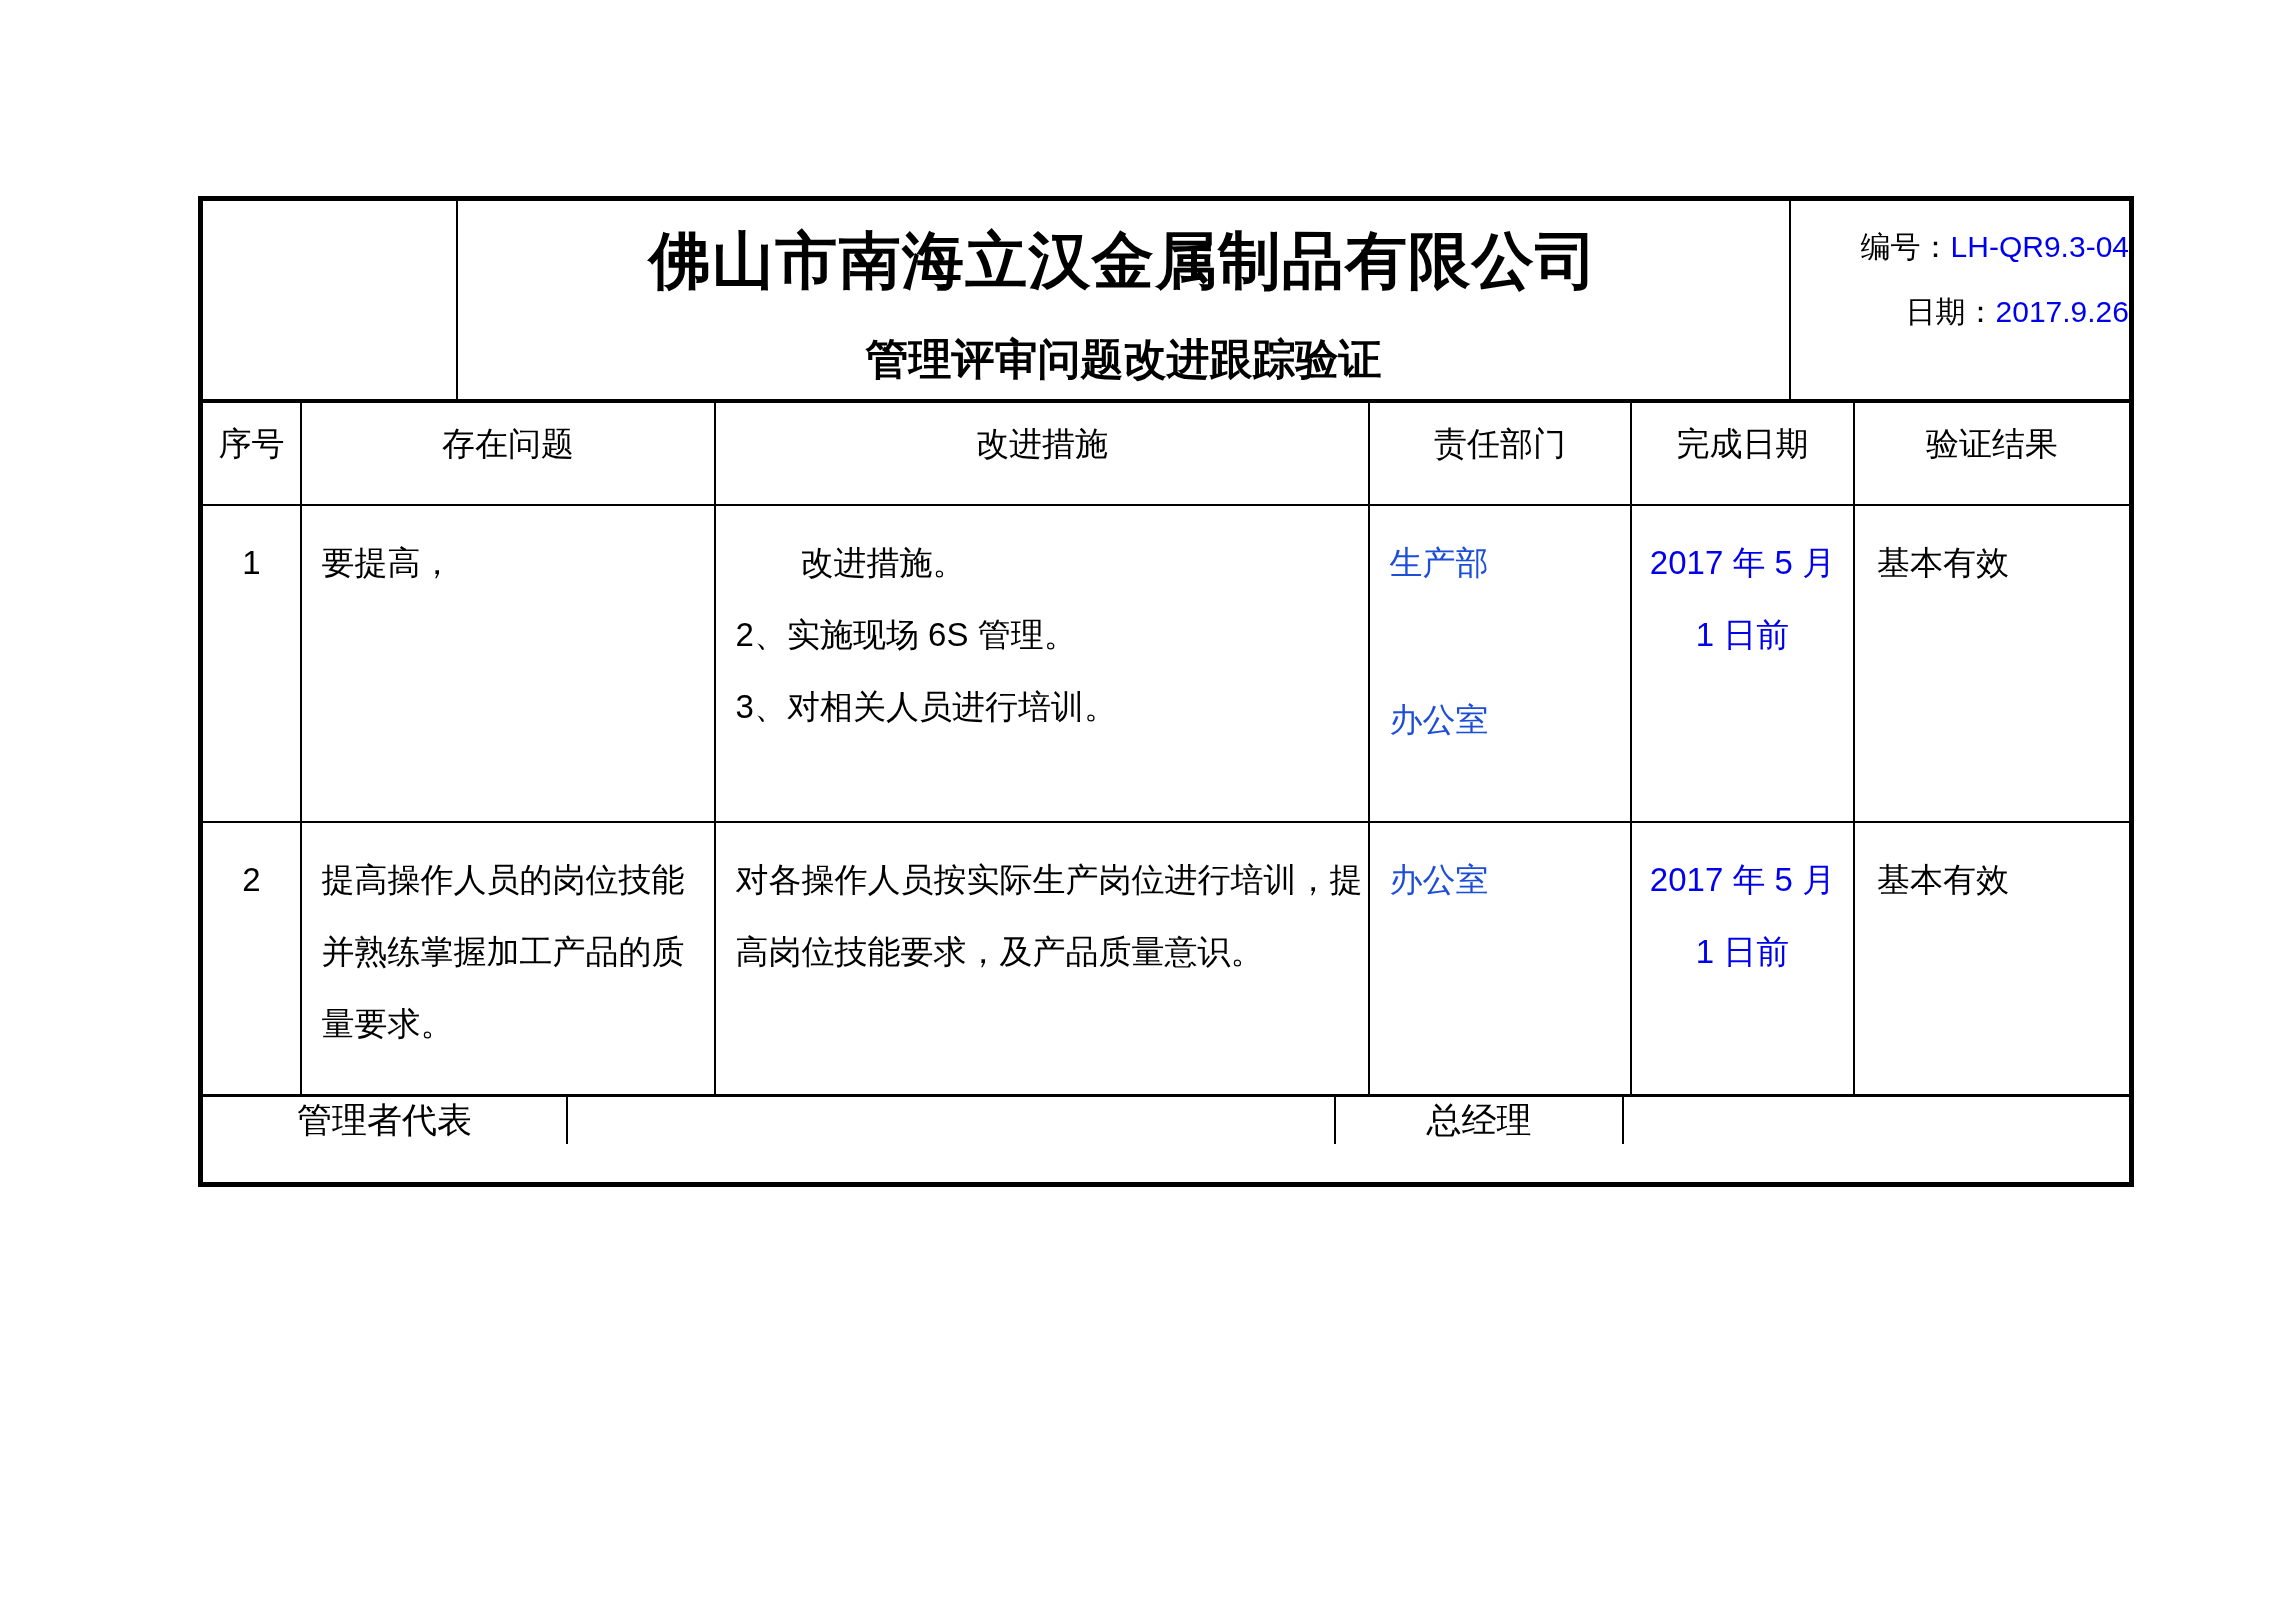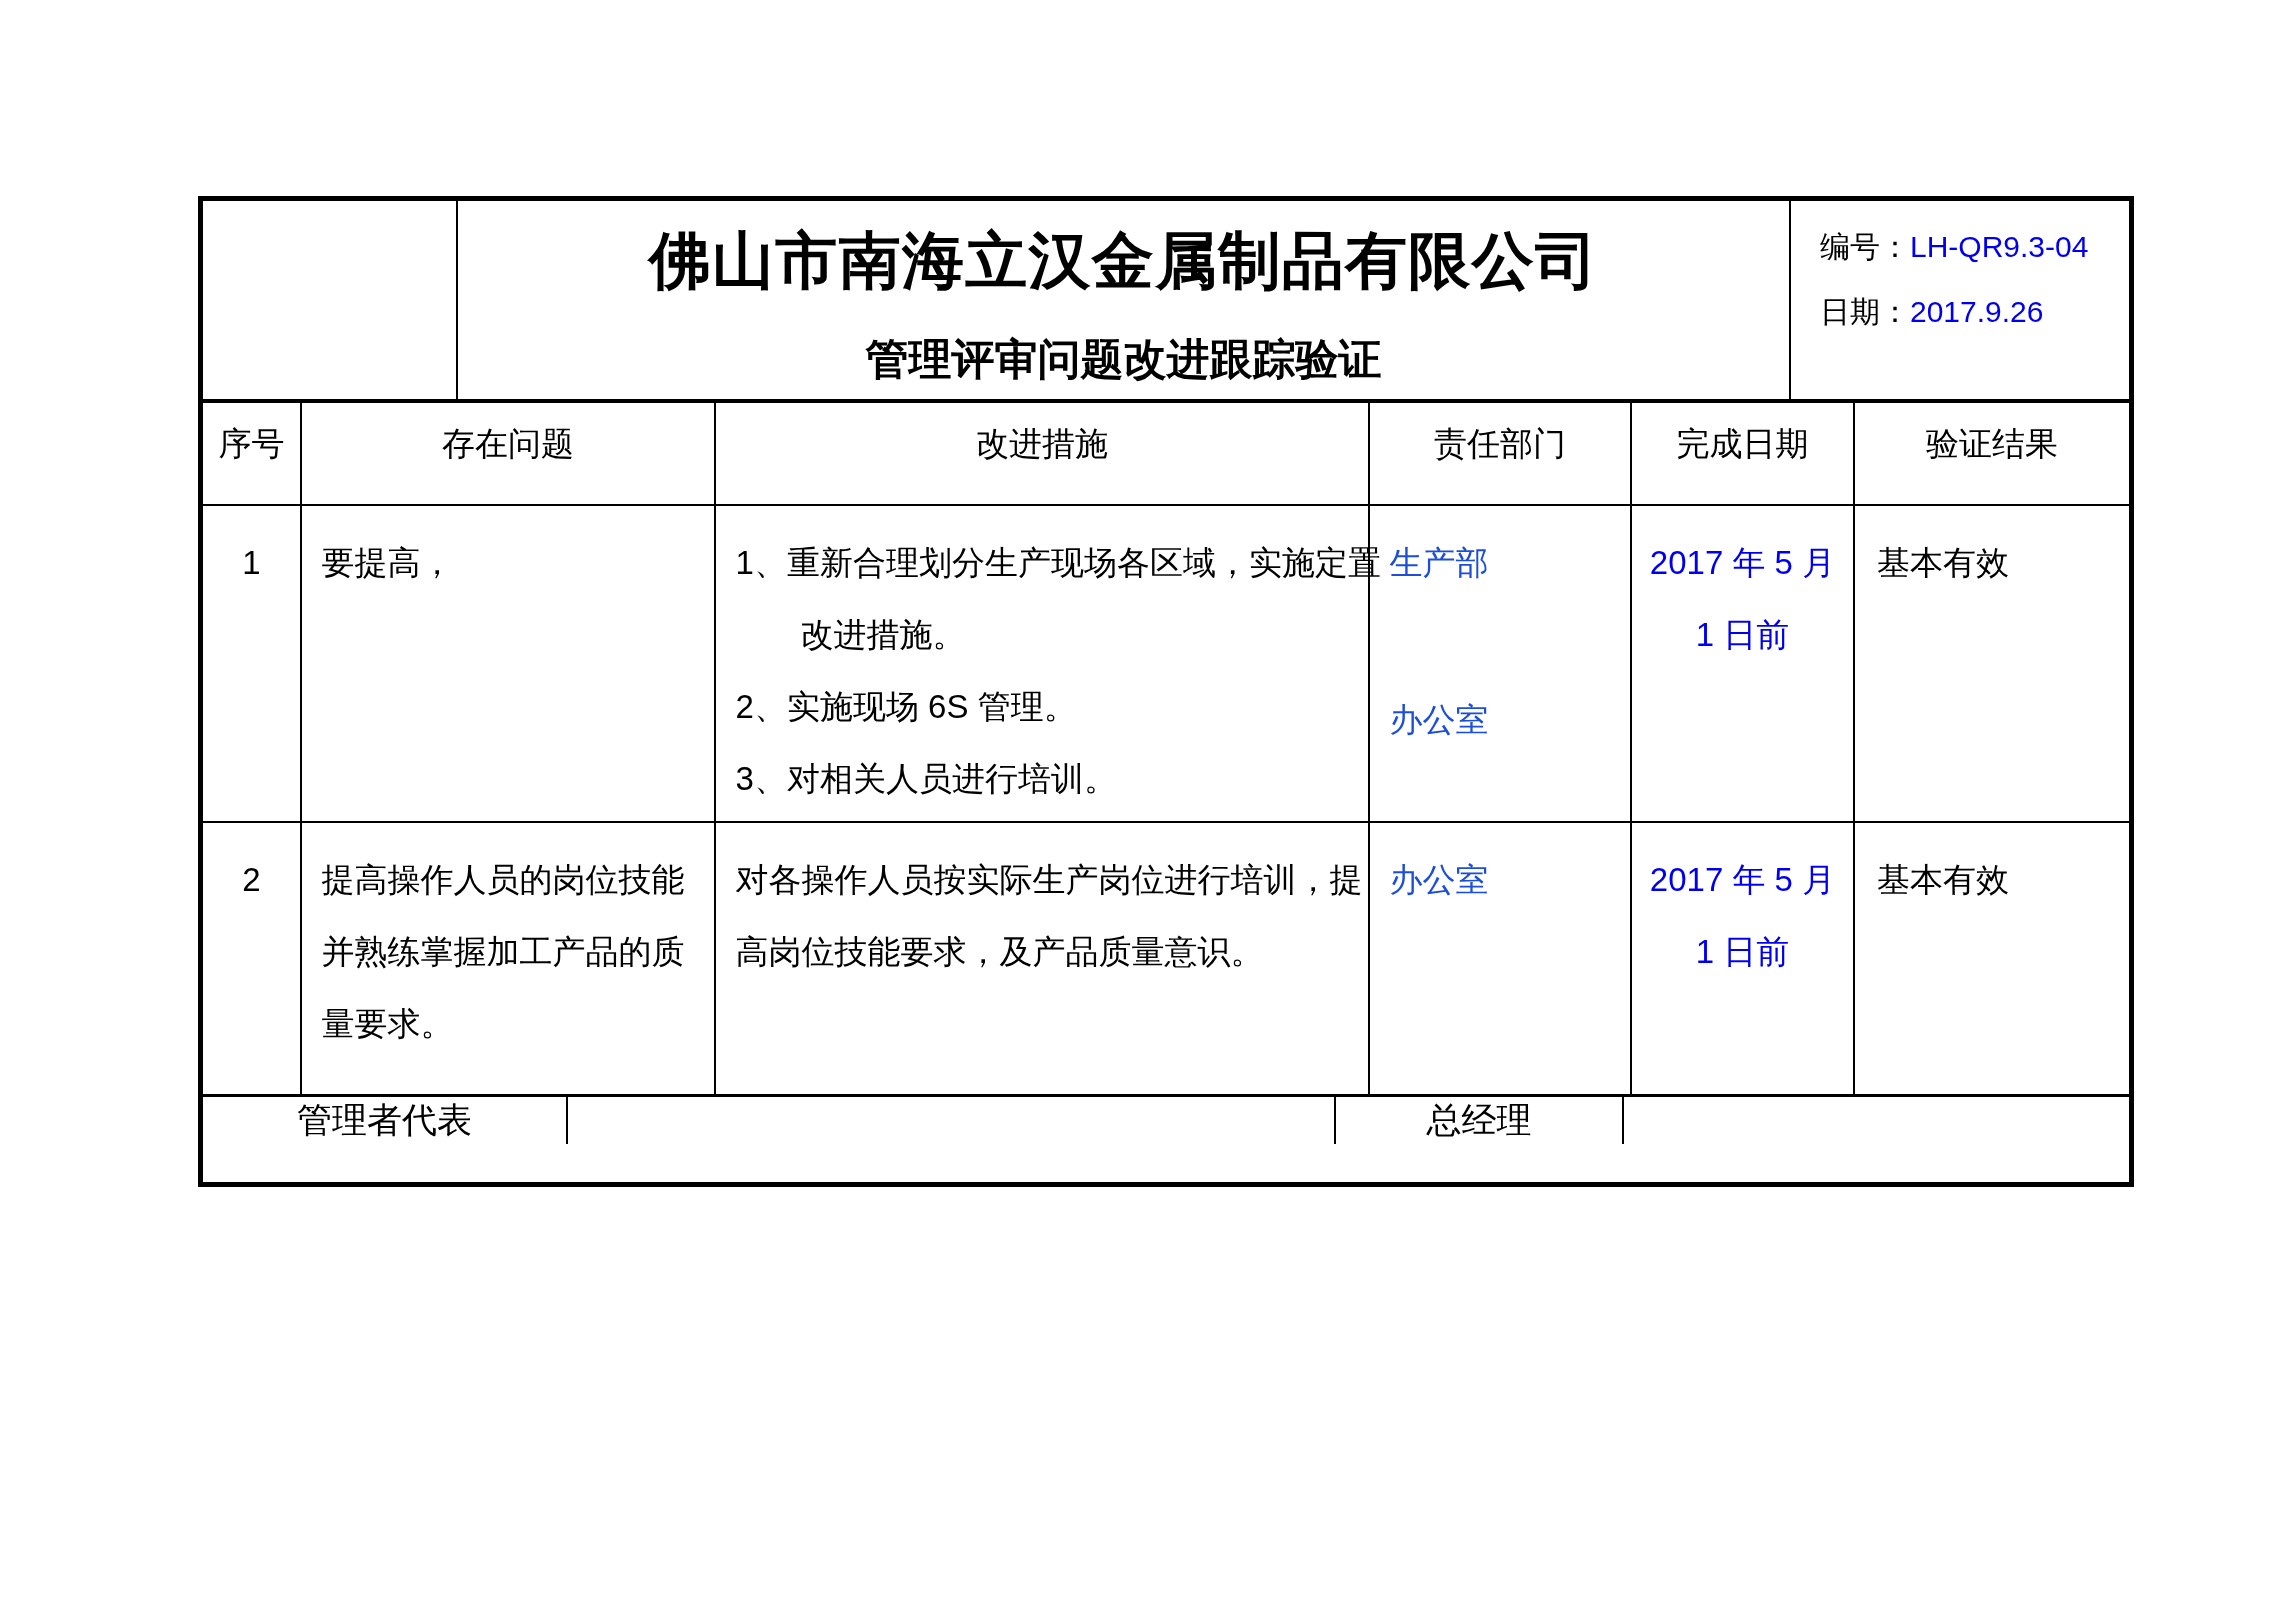--- a/index.html
+++ b/index.html
@@ -14,21 +14,21 @@
   }
   .band { display:flex; width:100%; }
 
   
   .band-title { height:202px; border-bottom:4.6px solid #000; }
   .tb-empty { width:255px; border-right:2px solid #000; }
   .tb-main  { width:1333px; border-right:2px solid #000; text-align:center; padding-top:18.3px; }
   .company-title { font-size:62px; font-weight:bold; letter-spacing:1.3px; white-space:nowrap; }
   .form-title    { font-size:43px; font-weight:bold; margin-top:27.5px; white-space:nowrap; }
   .tb-info  { flex:1; padding:13px 0 0 29px; font-size:30px; }
-  .info-line { line-height:65px; white-space:nowrap; }
+  .info-line { line-height:65px; white-space:nowrap;text-align:right; }
   .info-label { color:#000; }
   .info-value { color:#0000EE; }
 
   
   .band-header { height:103px; border-bottom:2px solid #000; }
   .hcell {
     display:flex; align-items:center; justify-content:center;
     font-size:33px; padding-bottom:18.3px;
     border-right:2px solid #000;
   }
@@ -97,21 +97,20 @@
       <div class="hcell col-date">完成日期</div>
       <div class="hcell col-res">验证结果</div>
     </div>
 
     <div class="band band-row1">
       <div class="cell cell-no col-no">1</div>
       <div class="cell col-prob">
         <div class="tline">要提高，</div>
       </div>
       <div class="cell col-meas">
-        <div class="tline">1、重新合理划分生产现场各区域，实施定置</div>
         <div class="tline cont">改进措施。</div>
         <div class="tline">2、实施现场 6S 管理。</div>
         <div class="tline">3、对相关人员进行培训。</div>
       </div>
       <div class="cell cell-dept col-dept">
         <div class="tline">生产部</div>
         <div class="tline dept-gap">办公室</div>
       </div>
       <div class="cell cell-date col-date">
         <div class="tline">2017 年 5 月</div>

